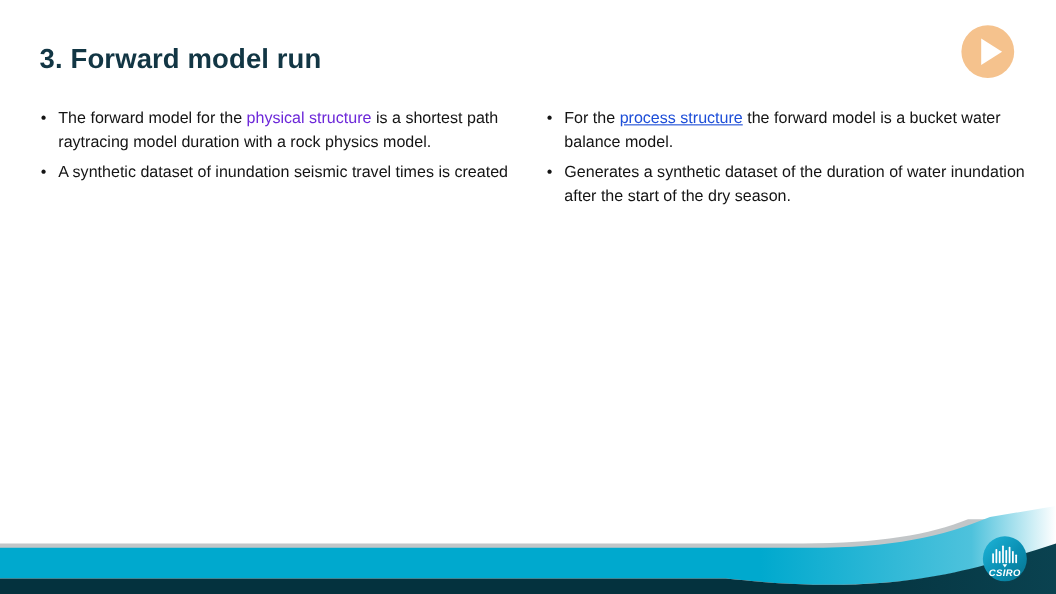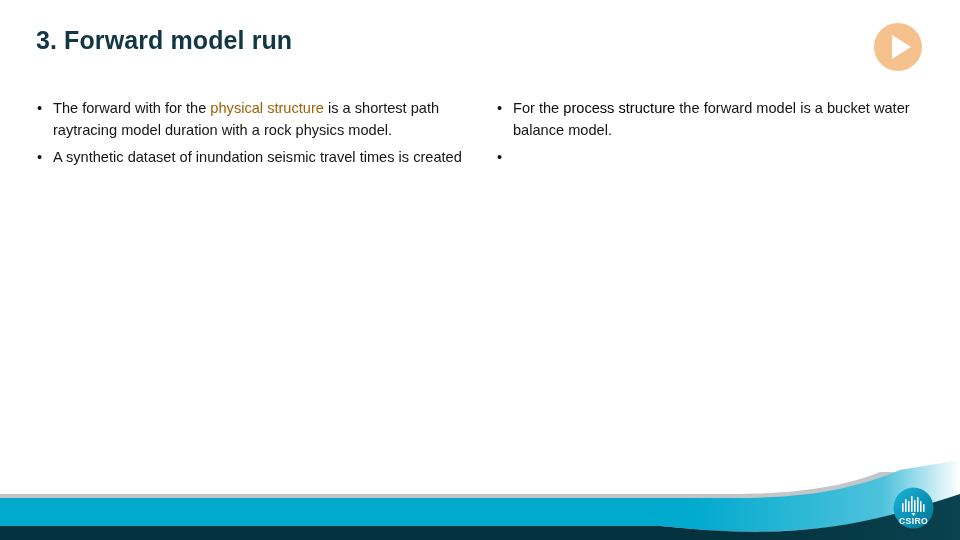--- a/index.html
+++ b/index.html
@@ -15,21 +15,21 @@
     width: 960px;
     height: 540px;
     background: #ffffff;
     overflow: hidden;
   }
 
   
   .slide-title {
     position: absolute;
     left: 36px;
-    top: 26px;
+    top: 40px;
     font-size: 25px;
     font-weight: bold;
     color: #123644;
     letter-spacing: 0.1px;
     white-space: nowrap;
   }
 
   
   .play-badge {
     position: absolute;
@@ -62,77 +62,79 @@
   }
   .bullet-item:last-child { margin-bottom: 0; }
   .bullet-item .dot {
     position: absolute;
     left: 5px;
     top: 0;
     line-height: 21.5px;
     font-size: 14.6px;
     color: #141414;
   }
-  .hl-physical { color: #a16207; }
-  .hl-process  { color: #000000; }
+  .hl-physical { color: #6d28d9; }
+  .hl-process  { color: #1d4ed8; text-decoration: underline; }
 
   
   .footer {
     position: absolute;
     left: 0;
     bottom: 0;
     width: 960px;
     height: 80px;
   }
   .footer svg { display: block; }
 
   
   .csiro-logo {
     position: absolute;
     left: 891px;
     top: 486px;
     width: 45px;
     height: 44px;
+    font-style: italic;
   }
 </style>
 </head>
 <body>
 
 <div class="slide">
 
   <div class="slide-title">3. Forward model run</div>
 
   <div class="play-badge">
     <svg width="50" height="50" viewBox="0 0 50 50" aria-hidden="true">
       <circle cx="25" cy="25" r="24" fill="#f5c28d"></circle>
       <polygon points="19,13 38,25 19,37" fill="#ffffff"></polygon>
     </svg>
   </div>
 
   <div class="col col-left">
     <ul class="bullet-list">
       <li class="bullet-item">
         <span class="dot">•</span>
-        <span>The forward with for the </span><span class="hl-physical">physical structure</span><span> is a shortest path raytracing model duration with a rock physics model.</span>
+        <span>The forward model for the </span><span class="hl-physical">physical structure</span><span> is a shortest path raytracing model duration with a rock physics model.</span>
       </li>
       <li class="bullet-item">
         <span class="dot">•</span>
         <span>A synthetic dataset of inundation seismic travel times is created</span>
       </li>
     </ul>
   </div>
 
   <div class="col col-right">
     <ul class="bullet-list">
       <li class="bullet-item">
         <span class="dot">•</span>
         <span>For the </span><span class="hl-process">process structure</span><span> the forward model is a bucket water balance model.</span>
       </li>
       <li class="bullet-item">
         <span class="dot">•</span>
+        <span>Generates a synthetic dataset of the duration of water inundation after the start of the dry season.</span>
       </li>
     </ul>
   </div>
 
   <div class="footer">
     <svg width="960" height="80" viewBox="0 0 960 80" aria-hidden="true">
       <defs>
         <linearGradient id="cyanFade" x1="0" y1="0" x2="1" y2="0">
           <stop offset="0%" stop-color="#00a9ce"></stop>
           <stop offset="72%" stop-color="#00a9ce"></stop>

